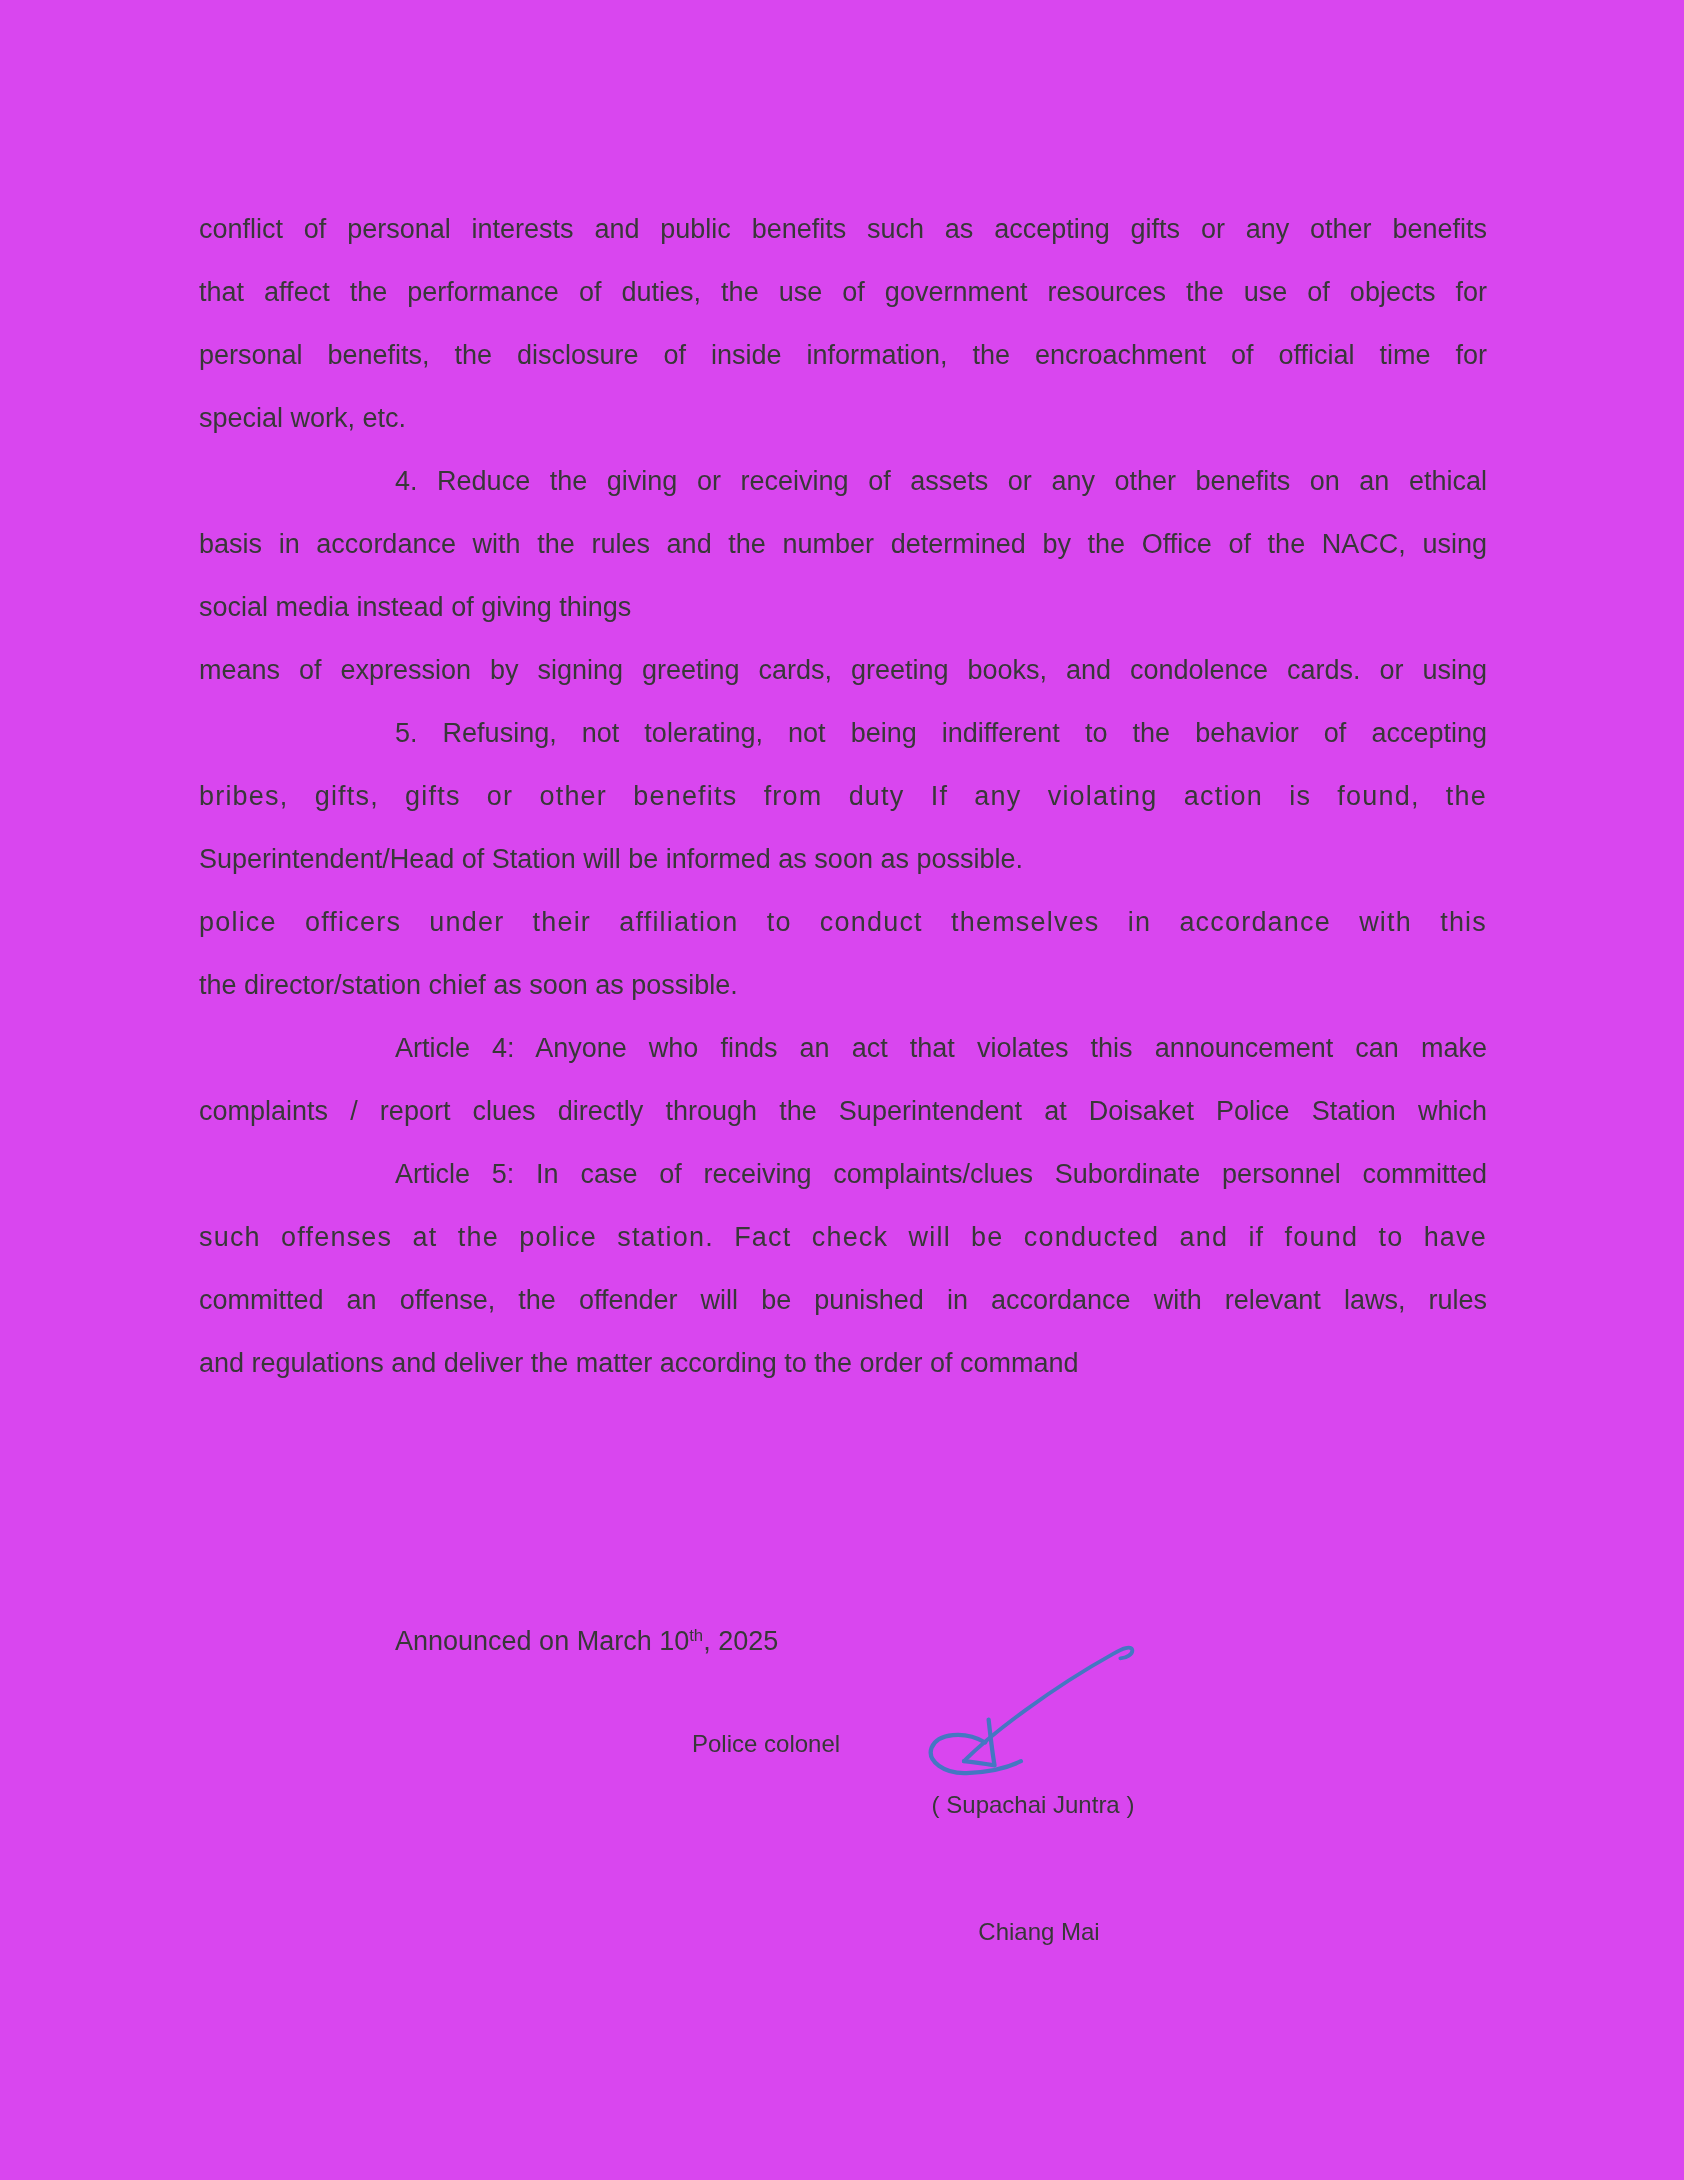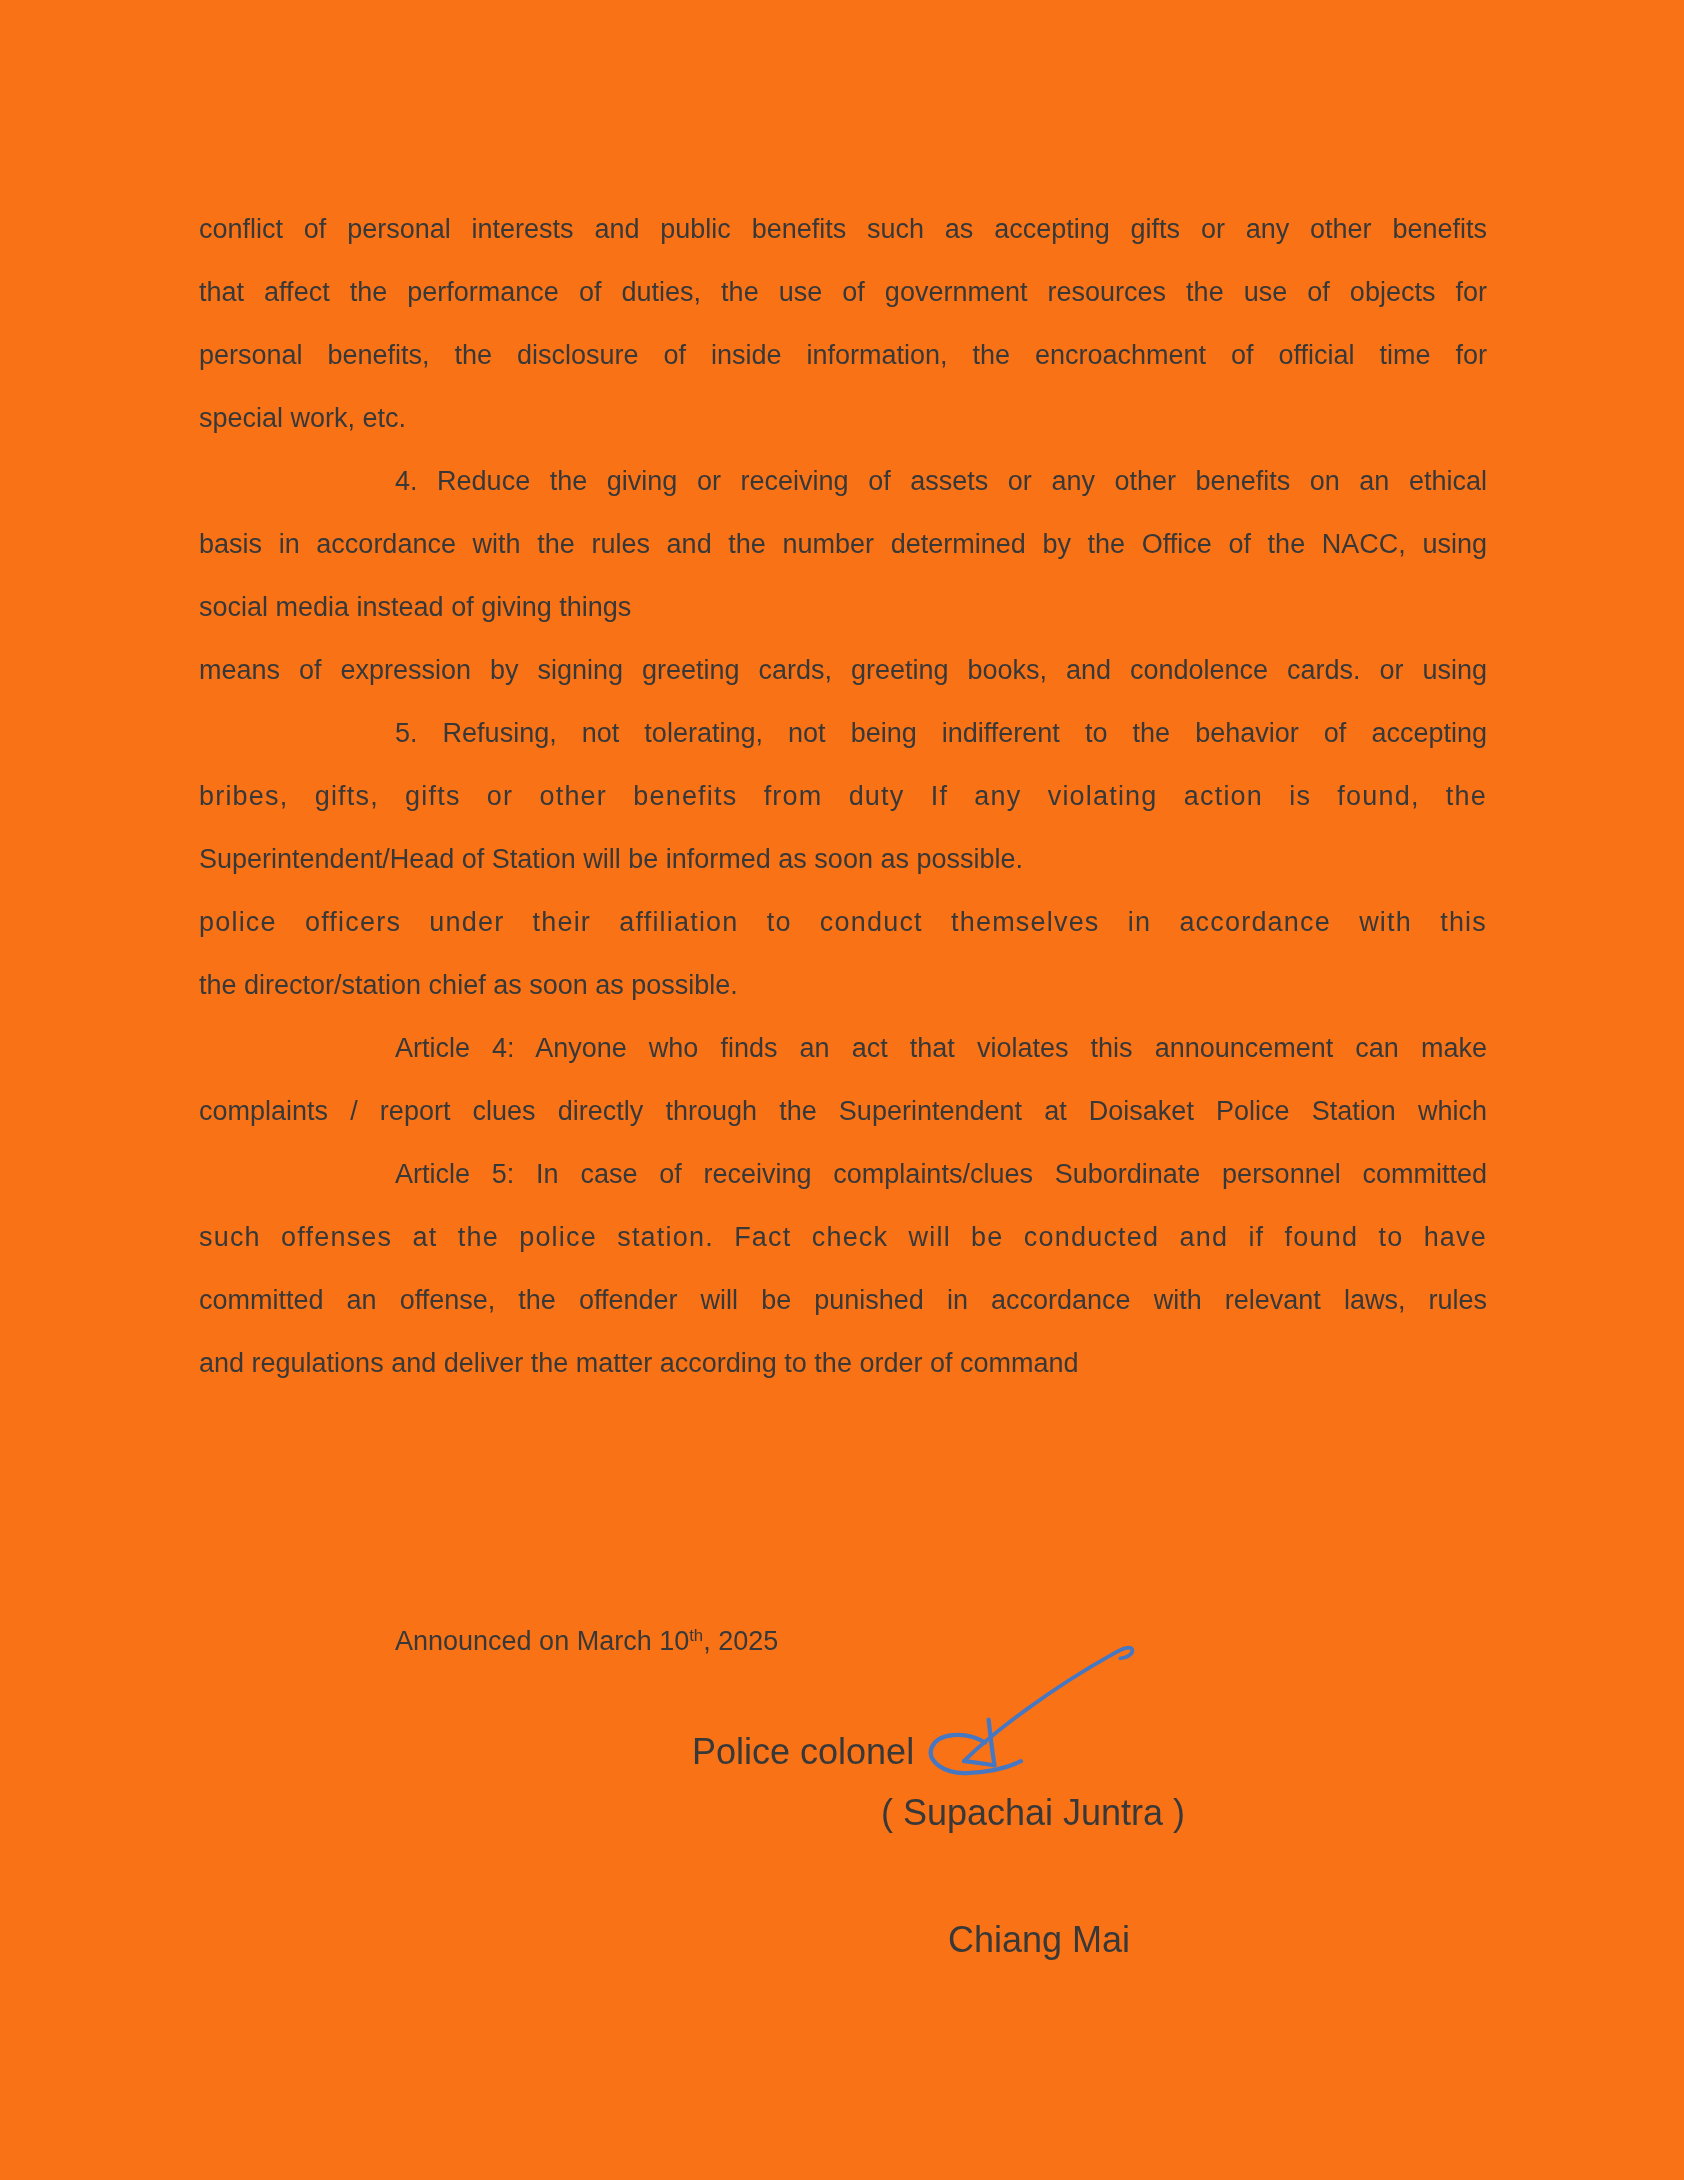--- a/index.html
+++ b/index.html
@@ -4,21 +4,21 @@
 <style>
   html, body {
     margin: 0;
     padding: 0;
     background: #ffffff;
   }
   .page {
     position: relative;
     width: 1685px;
     height: 2181px;
-    background: #f97316;
+    background: #d946ef;
     overflow: hidden;
     font-family: "Liberation Sans", sans-serif;
     color: #383838;
   }
   .body-text {
     position: absolute;
     left: 199px;
     top: 198px;
     width: 1288px;
     font-size: 27px;
@@ -52,25 +52,24 @@
   }
   .sup {
     display: inline-block;
     font-size: 0.62em;
     position: relative;
     top: -0.55em;
     text-indent: 0;
   }
   .signoff-line {
     position: absolute;
-    font-size: 36px;
+    font-size: 24px;
     line-height: 34px;
     white-space: nowrap;
     color: #383838;
-    margin-top: 8px;
   }
   .rank    { left: 692px;  top: 1727px; }
   .name    { left: 1033px; top: 1788px; transform: translateX(-50%); }
   .title   { left: 1055px; top: 1853px; transform: translateX(-50%); }
   .place   { left: 1039px; top: 1915px; transform: translateX(-50%); }
   .signature {
     position: absolute;
     left: 924px;
     top: 1635px;
     width: 221px;

